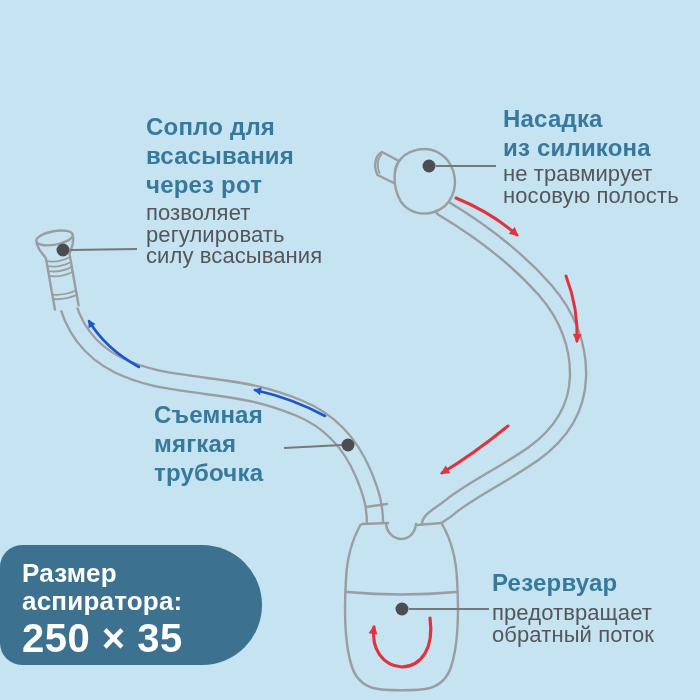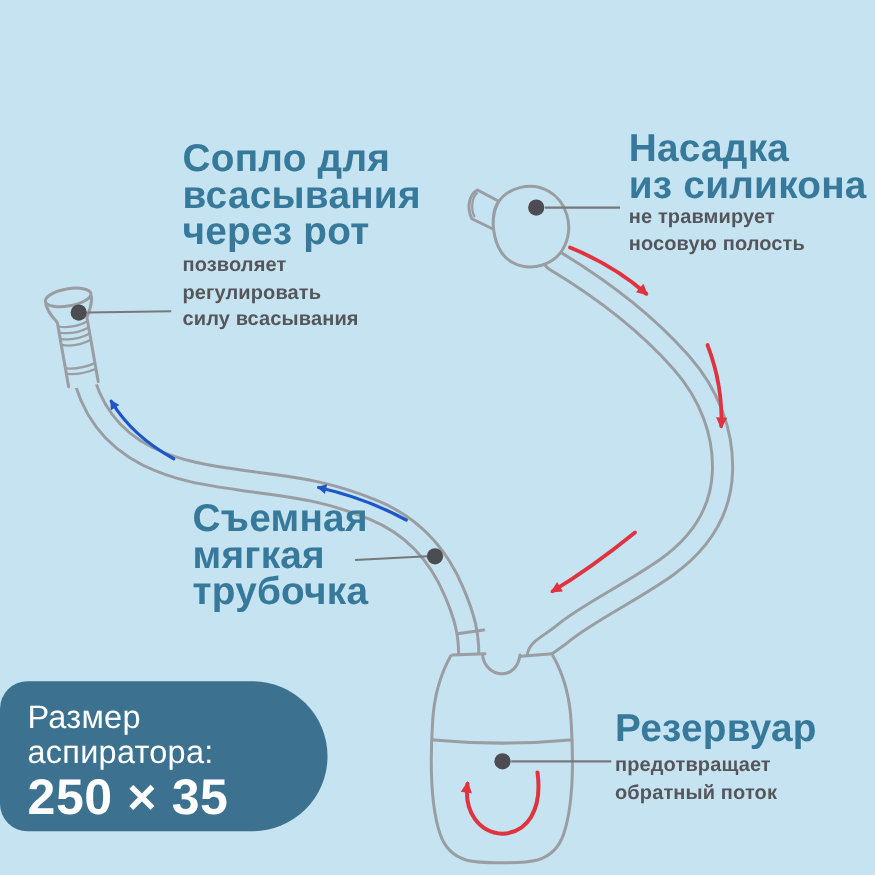--- a/index.html
+++ b/index.html
@@ -22,36 +22,36 @@
   .red-arrow{fill:none;stroke:var(--c-red-arrow,#e0333f);stroke-width:3;stroke-linecap:round;}
   .blue-arrow{fill:none;stroke:var(--c-blue-arrow,#1e56c8);stroke-width:2.6;stroke-linecap:round;}
   .fill-red{fill:var(--c-red-arrow,#e0333f);}
   .fill-blue{fill:var(--c-blue-arrow,#1e56c8);}
   .leader{stroke:var(--c-leader-line,#77787c);stroke-width:1.8;}
   .dot{fill:var(--c-dot,#4c4d52);}
 
   .callout{position:absolute;}
   .callout-heading{
     color:var(--c-heading,#37799b);
-    font-size:31px;line-height:29px;font-weight:bold;letter-spacing:.2px;
+    font-size:24px;line-height:29px;font-weight:bold;letter-spacing:.2px;
   }
   .callout-desc{
     color:var(--c-body-text,#55565b);
-    font-size:16px;line-height:21.5px;font-weight:bold;letter-spacing:.1px;
+    font-size:22px;line-height:21.5px;font-weight:normal;letter-spacing:.1px;
     margin-top:3px;
   }
   .badge{
     position:absolute;left:0;top:545px;width:262px;height:120px;
     background:var(--c-badge-bg,#3c7290);
     border-radius:22px 60px 60px 22px;
     box-sizing:border-box;
     padding:15px 0 0 22px;
     color:var(--c-badge-text,#ffffff);
   }
-  .badge-title{font-size:26px;line-height:27.5px;font-weight:normal;letter-spacing:.2px;}
+  .badge-title{font-size:26px;line-height:27.5px;font-weight:bold;letter-spacing:.2px;}
   .badge-size{font-size:40px;line-height:34px;font-weight:bold;margin-top:6px;letter-spacing:.5px;}
 </style>
 </head>
 <body>
 
 <div class="canvas">
 
   <svg class="diagram-svg" viewBox="0 0 700 700" aria-hidden="true">
     <defs>
       <marker id="ah-red" markerUnits="userSpaceOnUse" markerWidth="16" markerHeight="16" refX="8" refY="5" orient="auto">

